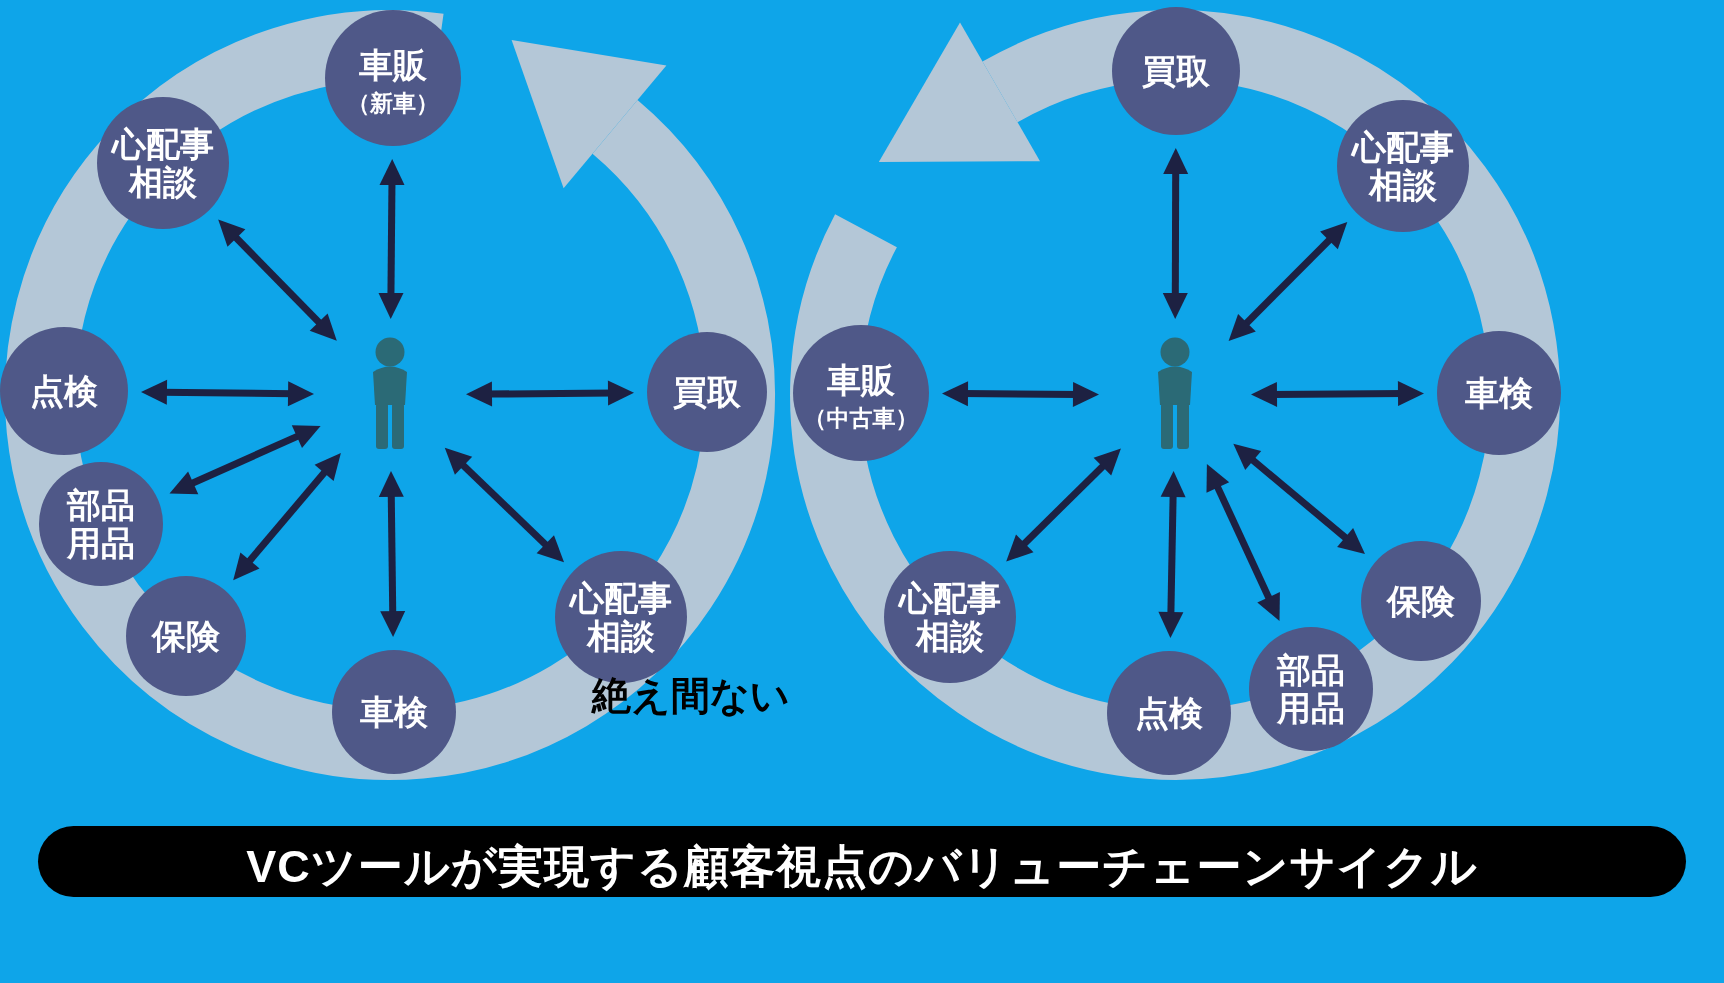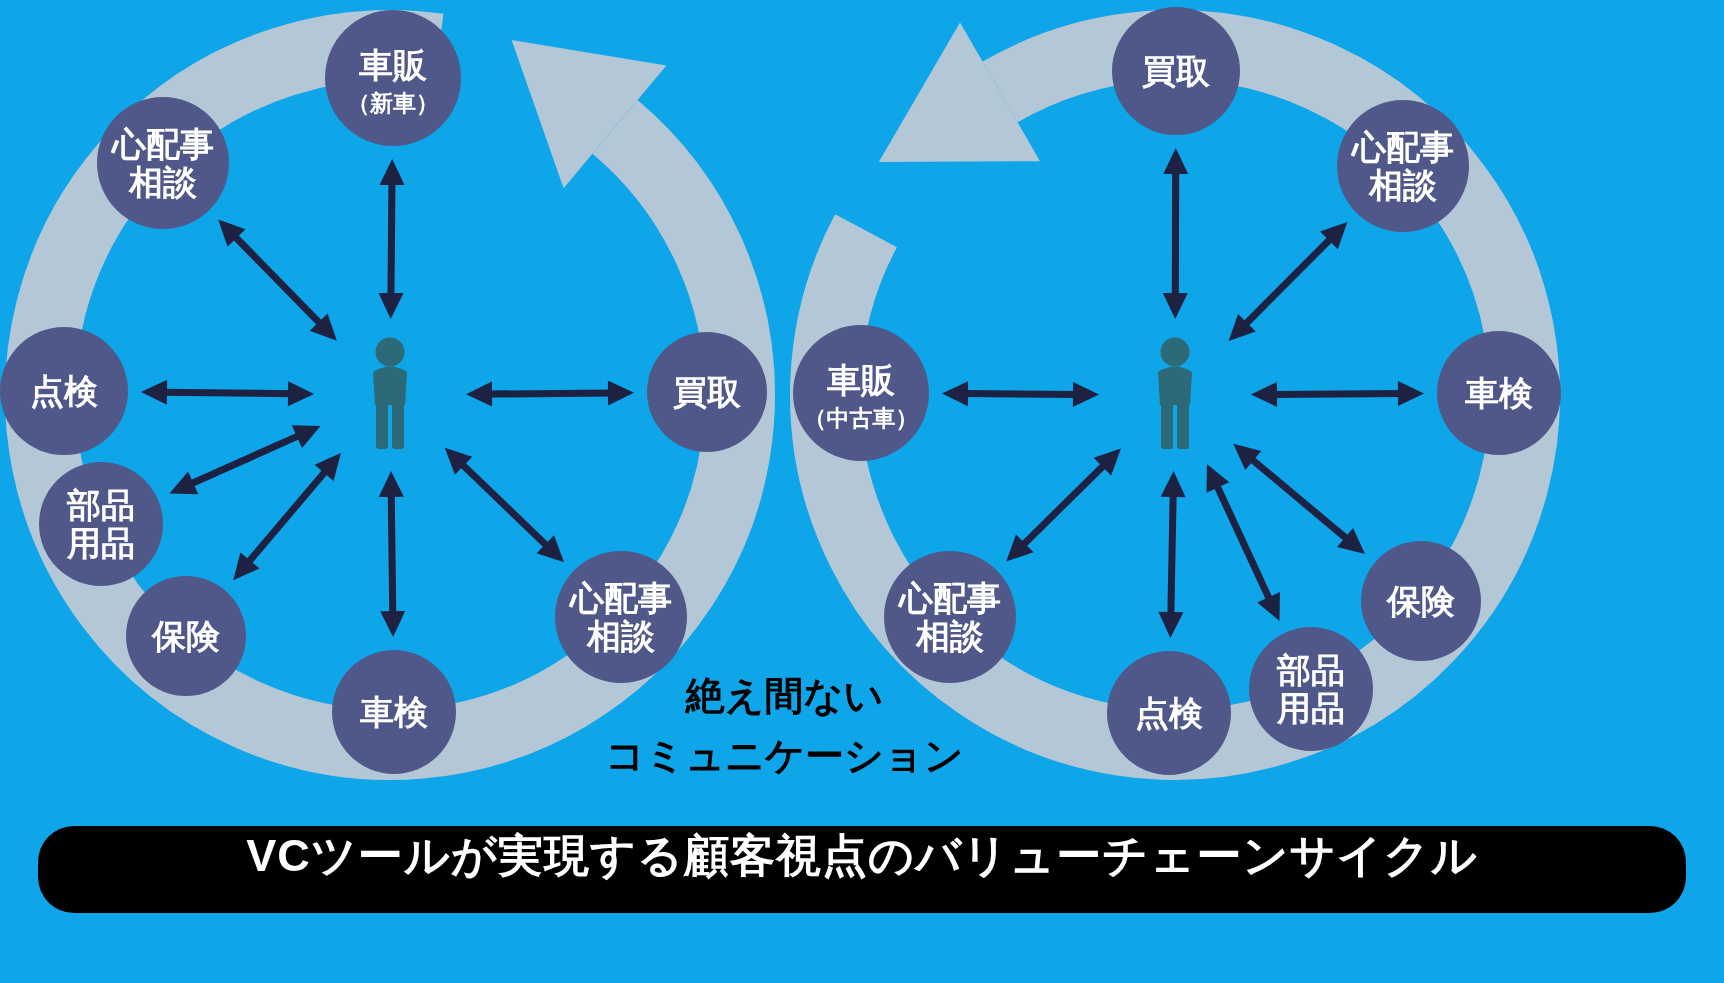--- a/index.html
+++ b/index.html
@@ -18,36 +18,35 @@
   svg.diagram {
     position: absolute;
     left: 0;
     top: 0;
   }
   .caption {
     position: absolute;
     left: 592px;
     top: 666px;
     width: 385px;
-    text-align: center;
     font-weight: bold;
     font-size: 39px;
     line-height: 60px;
     color: #000000;
   }
   .banner {
     position: absolute;
     left: 38px;
     top: 826px;
     width: 1648px;
-    height: 87px;
+    height: 71px;
     background: #000000;
     border-radius: 36px;
     display: flex;
-    align-items: flex-start;
+    align-items: flex-end;
     justify-content: center;
   }
   .banner span {
     color: #ffffff;
     font-weight: bold;
     font-size: 45px;
     letter-spacing: 1px;
     white-space: nowrap;
   }
 </style>
@@ -225,19 +224,18 @@
           <circle cx="1175" cy="352" r="14.5" fill="#2b6a76"></circle>
           <path d="M 1158 372 Q 1175 361 1192 372 L 1190 405 L 1160 405 Z" fill="#2b6a76"></path>
           <rect x="1161" y="403" width="12" height="46" rx="3" fill="#2b6a76"></rect>
           <rect x="1177" y="403" width="12" height="46" rx="3" fill="#2b6a76"></rect>
         </g>
       </g>
     </svg>
 
   <div class="caption" style="color: rgb(0, 0, 0);">
     <div>絶え間ない</div>
-    <div>コミュニケーション</div>
   </div>
 
   <div class="banner" style="background: rgb(0, 0, 0);">
     <span style="color: rgb(255, 255, 255);">VCツールが実現する顧客視点のバリューチェーンサイクル</span>
   </div>
 </div>
 
 </body></html>

